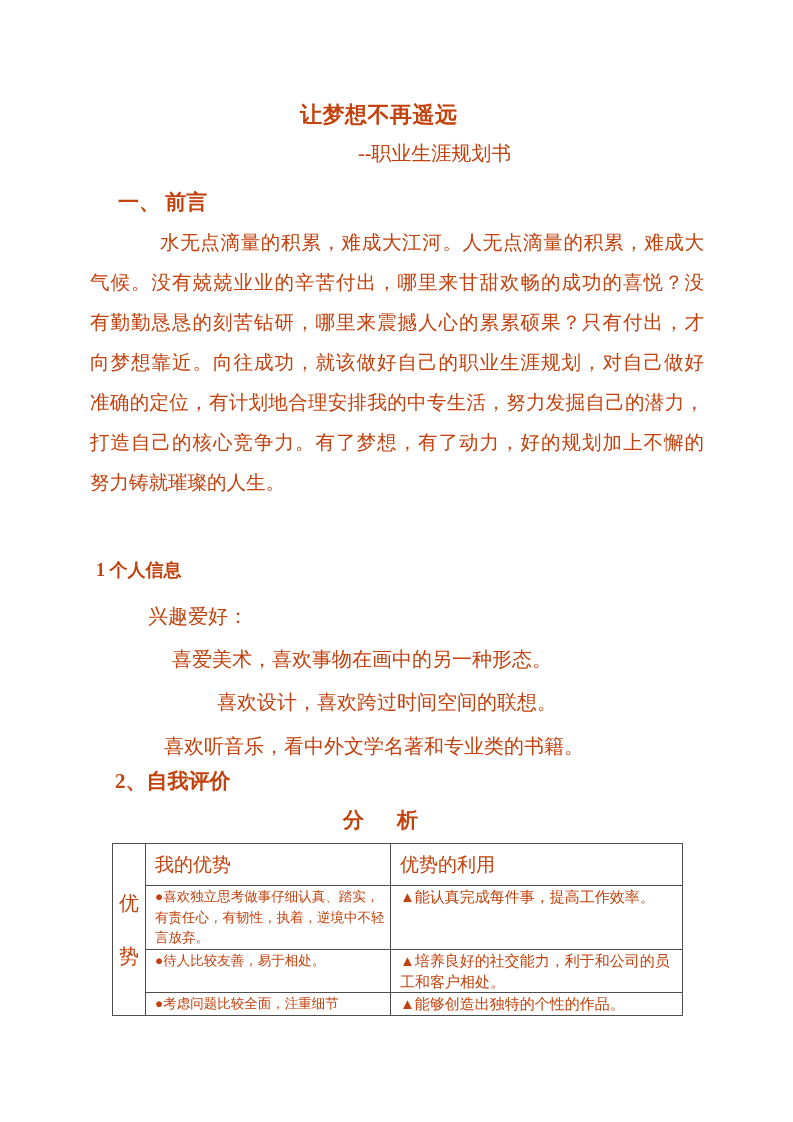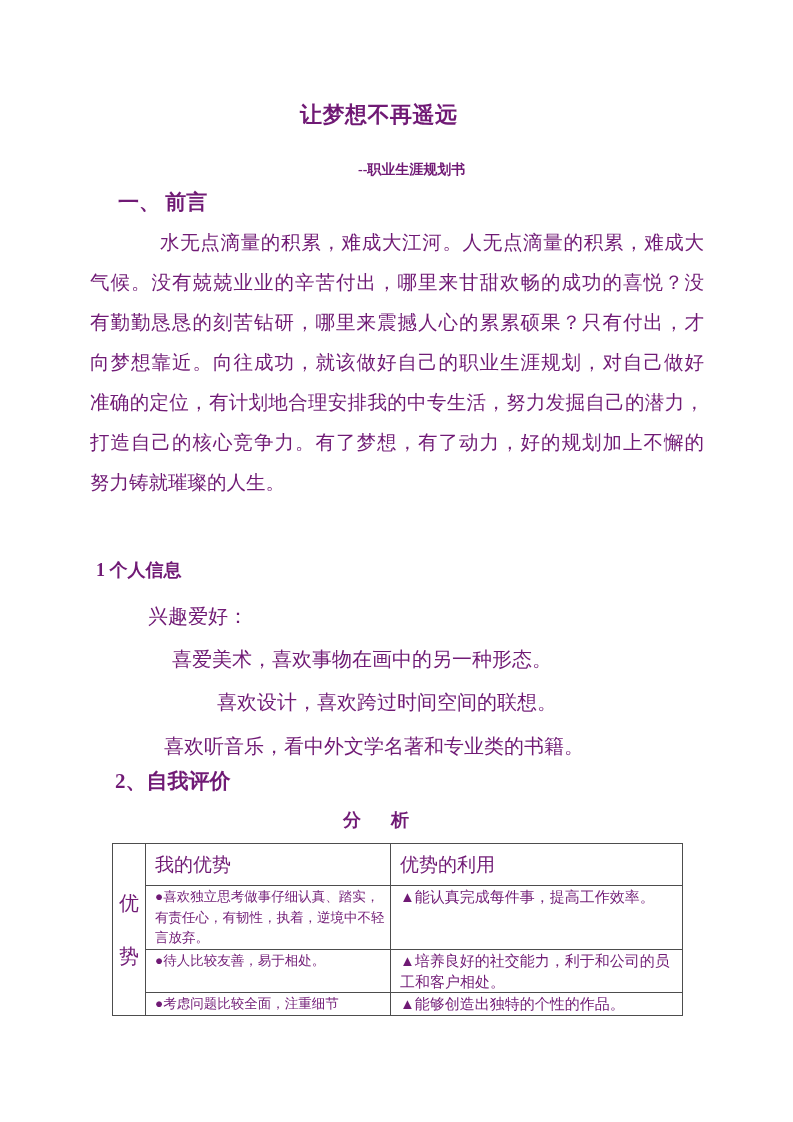--- a/index.html
+++ b/index.html
@@ -4,33 +4,33 @@
 <style>
   * { margin: 0; padding: 0; box-sizing: border-box; }
   html, body { background: #e8e8e8; }
   .page {
     position: relative;
     width: 793px;
     height: 1122px;
     margin: 0 auto;
     background: #ffffff;
     font-family: "Liberation Serif", "DejaVu Serif", serif;
-    color: #701a75;
+    color: #c2410c;
     overflow: hidden;
   }
   .abs { position: absolute; }
   .doc-title {
     left: 300px; top: 101px;
     font-size: 22px; font-weight: bold;
     line-height: 28px; letter-spacing: 0.5px;
     white-space: nowrap;
   }
   .doc-subtitle {
-    left: 358px; top: 157px;
-    font-size: 14px; font-weight: bold;
+    left: 358px; top: 140px;
+    font-size: 20px; font-weight: normal;
     line-height: 26px;
     white-space: nowrap;
   }
   .h-preface {
     left: 118px; top: 189px;
     font-size: 21px; font-weight: bold;
     line-height: 27px; white-space: nowrap; text-align: center;
   }
   .preface-para {
     left: 90px; top: 223px; width: 614px;
@@ -53,21 +53,21 @@
     font-size: 20px; line-height: 26px; white-space: nowrap;
   }
   .hobby-line { font-size: 20px; line-height: 26px; white-space: nowrap; }
   .h-selfeval {
     left: 115px; top: 768px;
     font-size: 21px; font-weight: bold;
     line-height: 27px; white-space: nowrap;
   }
   .table-caption {
     left: 343px; top: 807px;
-    font-size: 18px; font-weight: bold;
+    font-size: 21px; font-weight: bold;
     line-height: 27px; letter-spacing: 6px; white-space: nowrap;
   }
   table.analysis {
     position: absolute; left: 112px; top: 843px;
     border-collapse: collapse;
     table-layout: fixed;
   }
   table.analysis td, table.analysis th {
     border: 1px solid #4d4d4d;
     vertical-align: top;

